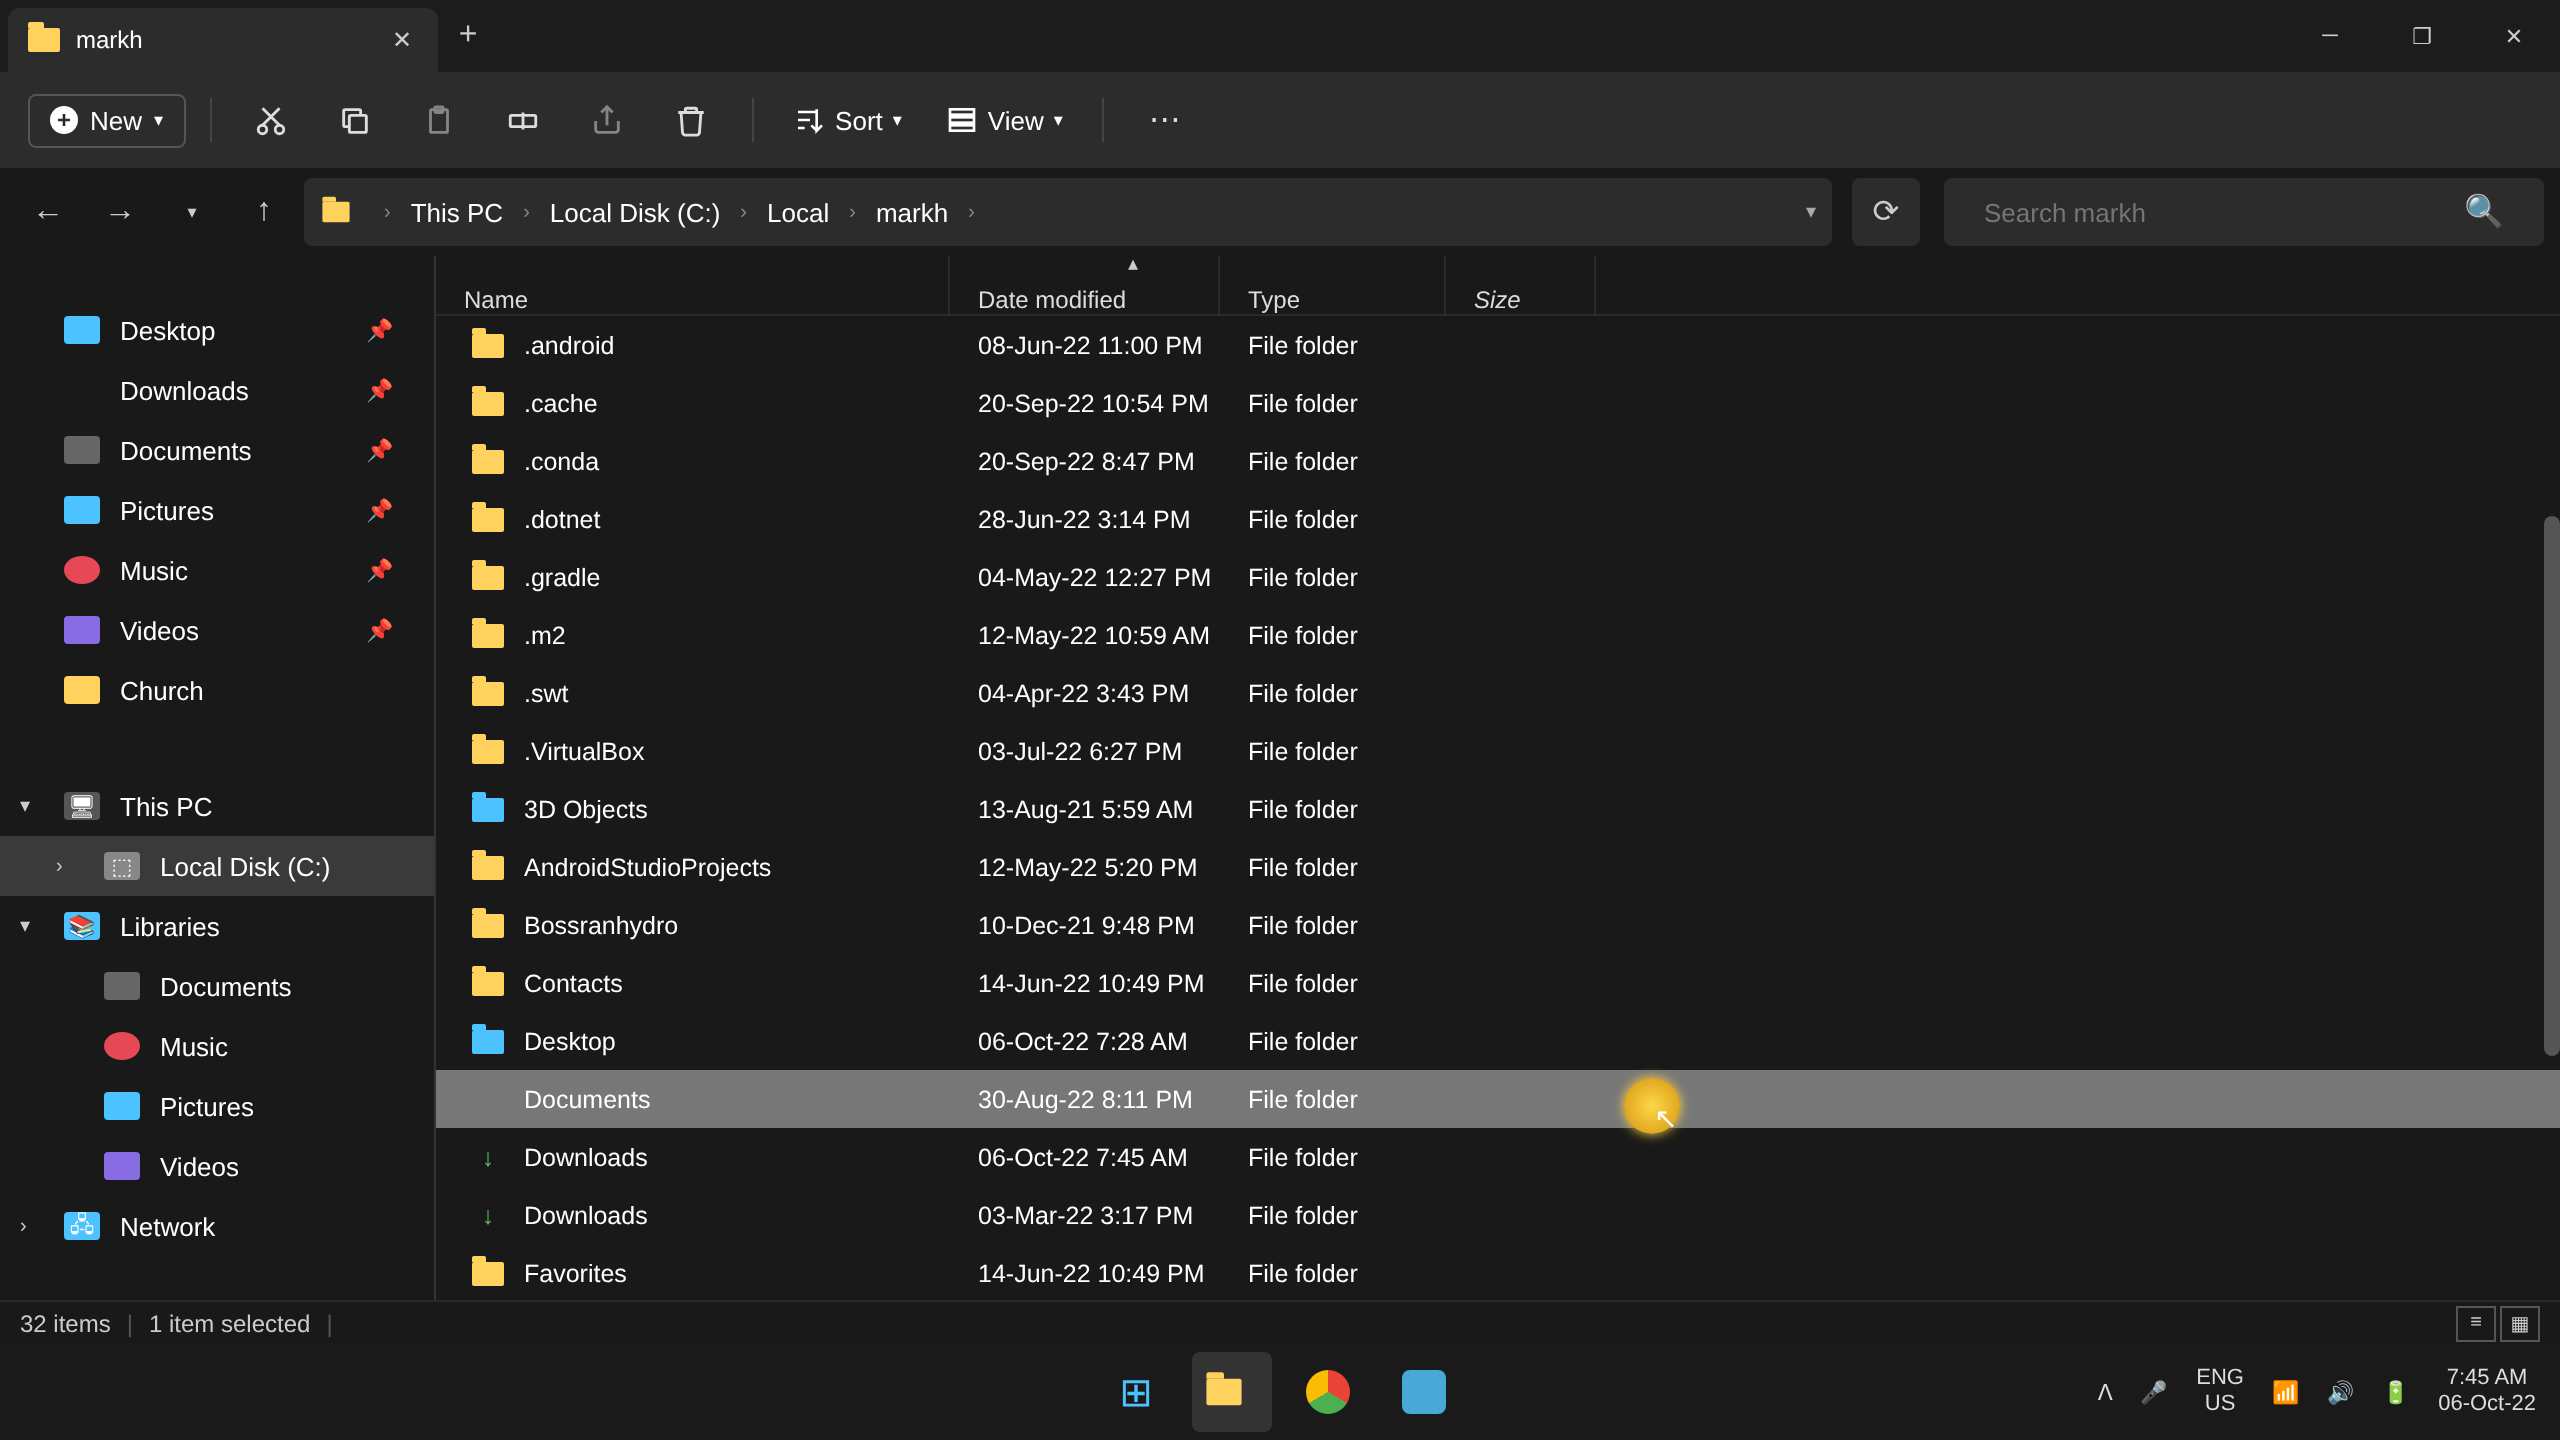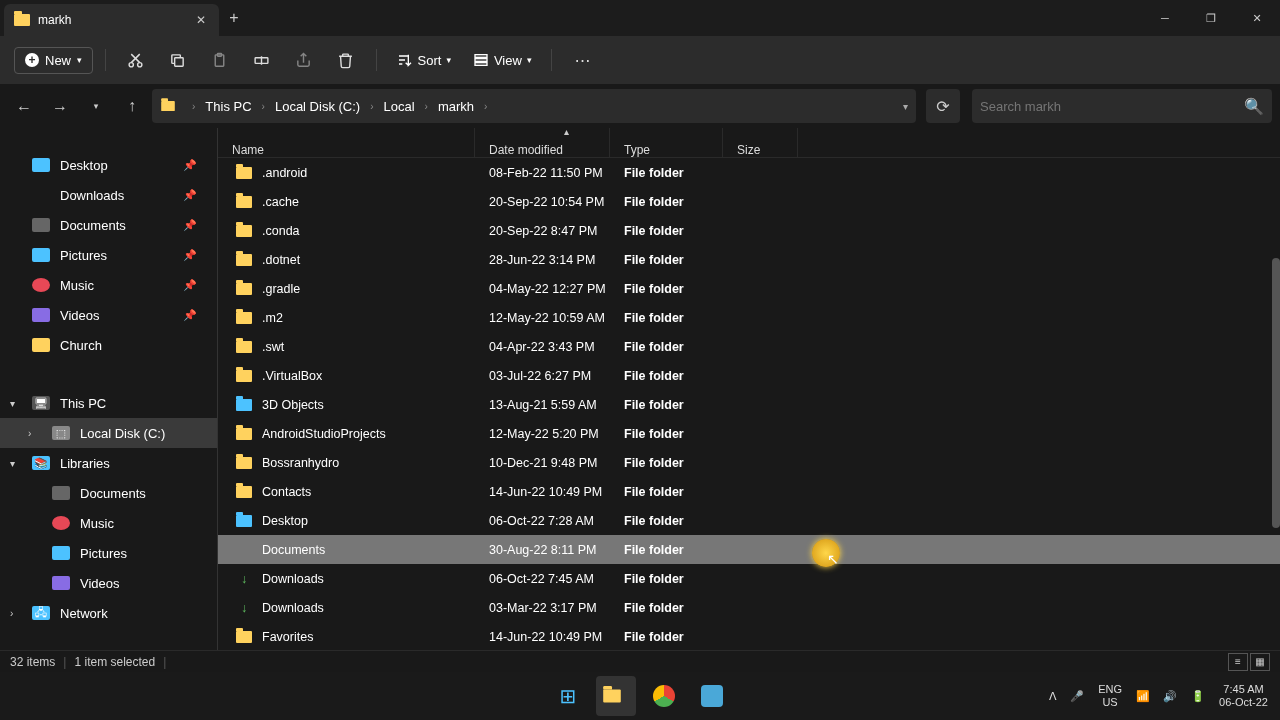--- a/index.html
+++ b/index.html
@@ -26,50 +26,50 @@
 .tb-label-btn { display:flex; align-items:center; gap:5px; padding: 0 8px; height:36px; font-size:13px;}
 
 
 .navbar { height: 44px; background: #191919; display:flex; align-items:center; padding: 0 8px; gap:4px; }
 .nav-btn { width:32px; height:32px; display:flex; align-items:center; justify-content:center; color:#ccc; border-radius:4px;}
 .addr { flex:1; background:#2c2c2c; height:34px; border-radius:4px; display:flex; align-items:center; padding:0 8px; font-size:13px; gap:4px;}
 .addr .crumb { padding: 0 2px; }
 .addr .sep { color:#888; font-size:10px; padding:0 4px;}
 .addr-tail { margin-left:auto; display:flex; gap:4px;}
 .refresh { width:34px; height:34px; margin-left:6px; display:flex; align-items:center; justify-content:center; color:#ccc; background:#2c2c2c; border-radius:4px;}
-.search { width:300px; margin-left:8px; height:34px; background:#2c2c2c; border-radius:4px; display:flex; align-items:center; padding:0 8px;}
+.search { width:300px; margin-left:8px; height:34px; background:#2c2c2c; border-radius:4px; display:flex; align-items:center; padding:0 20px;}
 .search input { background:transparent; border:none; color:#fff; font-size:13px; flex:1; outline:none;}
 .search-icon { color:#aaa; }
 
 
 .main { display:flex; height: 566px; background:#191919; position:relative;}
 .sidebar { width: 218px; border-right:1px solid #333; padding-top:22px; overflow-y:auto;}
 .sb-item { display:flex; align-items:center; height:30px; padding-left:32px; font-size:13px; position:relative;}
 .sb-item.sub { padding-left:52px;}
 .sb-item.selected { background:#3a3a3a;}
 .sb-pin { position:absolute; right:20px; color:#777; font-size:11px;}
 .sb-chevron { position:absolute; left:10px; font-size:10px; color:#ccc;}
 .sb-icon { width:18px; height:14px; margin-right:10px; border-radius:2px; display:inline-flex; align-items:center; justify-content:center; font-size:11px;}
 .ic-desktop{background:#4cc2ff;} .ic-downloads{color:#4cc2ff;background:none;} .ic-docs{background:#666;} .ic-pics{background:#4cc2ff;} .ic-music{background:#e74856; border-radius:50%;} .ic-videos{background:#886ce4;} .ic-folder{background:#ffd25e;} .ic-pc{background:#555;} .ic-disk{background:#888;} .ic-lib{background:#4cc2ff;} .ic-net{background:#4cc2ff;}
 
 .sb-spacer { height:28px; }
 
 
 .content { flex:1; display:flex; flex-direction:column; }
 .col-headers { display:flex; height:30px; align-items:center; border-bottom:1px solid #2a2a2a; font-size:12px; color:#ddd;}
 .ch { padding-left:14px; border-right:1px solid #2a2a2a; height:100%; display:flex; align-items:flex-end;}
-.ch-name{width:257px; position:relative;} .ch-date{width:135px;} .ch-type{width:113px;} .ch-size{width:75px;}
+.ch-name{width:257px; position:relative;} .ch-date{width:135px;} .ch-type{width:113px;} .ch-size{width:75px;font-style:italic;}
 .sort-arrow-top { position:absolute; left:346px; top:-2px; font-size:10px; color:#ccc;}
 
 .rows { overflow-y:auto; flex:1;}
 .row { display:flex; height:29px; align-items:center; font-size:12.5px;}
 .row.selected { background:#777;}
 .r-name{width:257px; padding-left:18px; display:flex; align-items:center; gap:10px;}
 .r-date{width:135px; padding-left:14px;}
-.r-type{width:113px; padding-left:14px;font-weight:bold;}
+.r-type{width:113px; padding-left:14px;}
 .r-size{width:75px;}
 .folder-ic{width:16px; height:12px; background:#ffd25e; border-radius:1px; position:relative; flex-shrink:0;}
 .folder-ic::before{content:"";position:absolute;top:-3px;left:0;width:7px;height:3px;background:#ffd25e;border-radius:1px 1px 0 0;}
 .folder-ic.blue{background:#4cc2ff;} .folder-ic.blue::before{background:#4cc2ff;}
 .folder-ic.docs{background:#777;} .folder-ic.docs::before{background:#777;}
 .dl-ic{width:16px;height:14px;display:flex;align-items:center;justify-content:center;color:#5db85d;font-weight:bold;}
 
 
 .statusbar { position:absolute; bottom:48px; left:0; right:0; height:22px; background:#191919; border-top:1px solid #2a2a2a; display:flex; align-items:center; font-size:12px; padding:0 10px; color:#ccc;}
 .sb-divider{color:#555; margin:0 8px;}
@@ -291,21 +291,21 @@
       <div class="ch ch-size">
           <span>Size</span>
         </div>
     </div>
     <div class="rows" id="rows">
         <div class="row">
           <div class="r-name">
             <span class="folder-ic "></span>
             <span>.android</span>
           </div>
-          <div class="r-date">08-Feb-22 11:50 PM</div>
+          <div class="r-date">08-Jun-22 11:00 PM</div>
           <div class="r-type">File folder</div>
           <div class="r-size"></div>
         </div>
         <div class="row">
           <div class="r-name">
             <span class="folder-ic "></span>
             <span>.cache</span>
           </div>
           <div class="r-date">20-Sep-22 10:54 PM</div>
           <div class="r-type">File folder</div>

